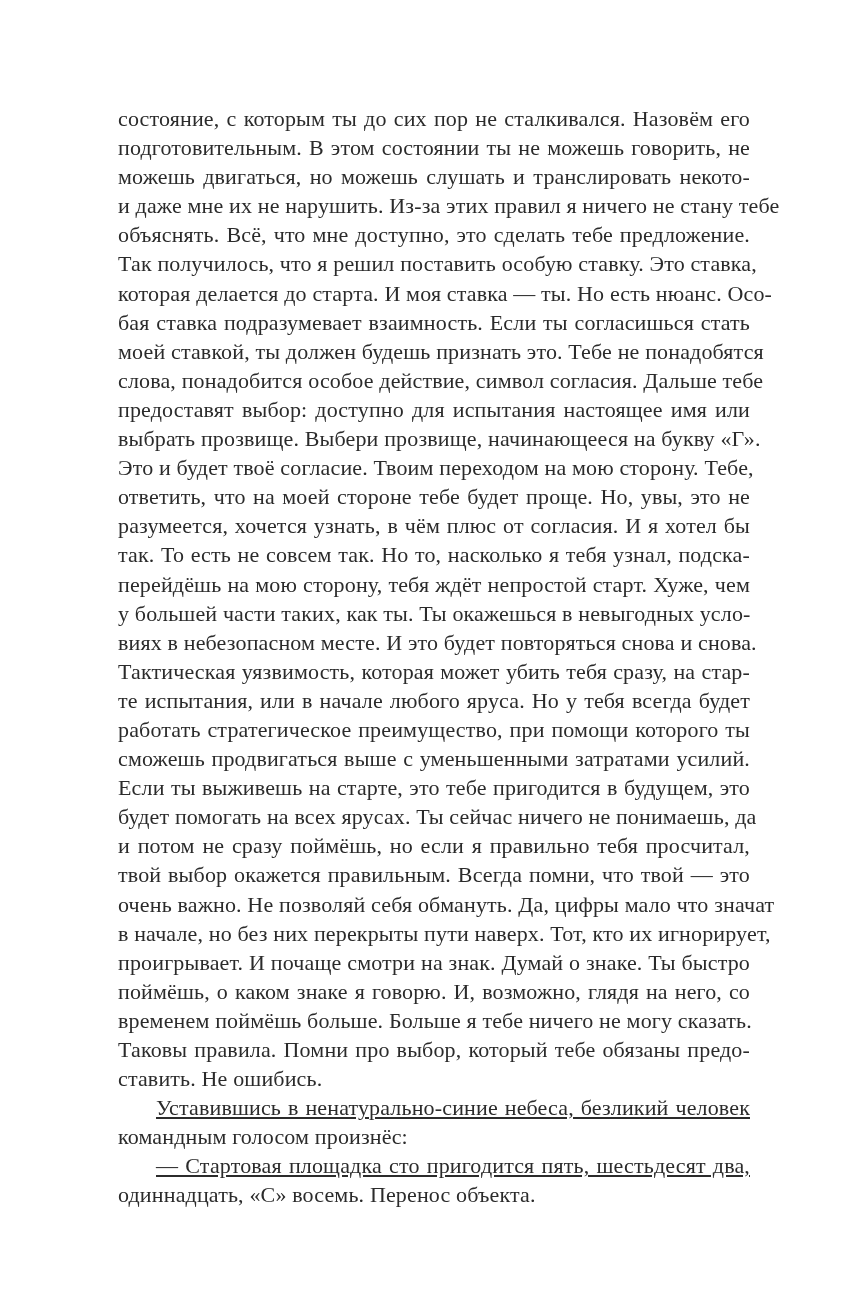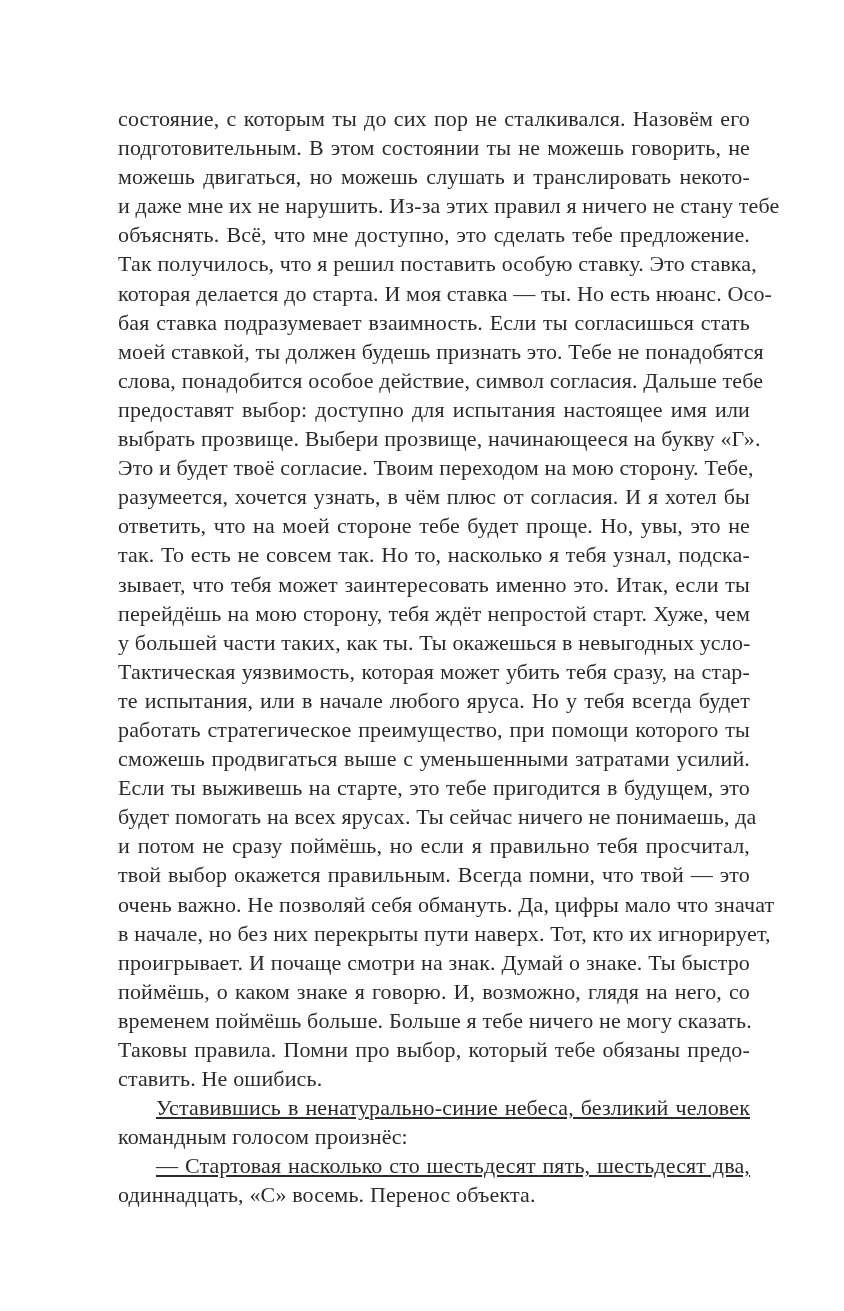--- a/index.html
+++ b/index.html
@@ -27,38 +27,38 @@
   <span class="line">и даже мне их не нарушить. Из-за этих правил я ничего не стану тебе</span>
   <span class="line">объяснять. Всё, что мне доступно, это сделать тебе предложение.</span>
   <span class="line">Так получилось, что я решил поставить особую ставку. Это ставка,</span>
   <span class="line">которая делается до старта. И моя ставка — ты. Но есть нюанс. Осо-</span>
   <span class="line">бая ставка подразумевает взаимность. Если ты согласишься стать</span>
   <span class="line">моей ставкой, ты должен будешь признать это. Тебе не понадобятся</span>
   <span class="line">слова, понадобится особое действие, символ согласия. Дальше тебе</span>
   <span class="line">предоставят выбор: доступно для испытания настоящее имя или</span>
   <span class="line">выбрать прозвище. Выбери прозвище, начинающееся на букву «Г».</span>
   <span class="line">Это и будет твоё согласие. Твоим переходом на мою сторону. Тебе,</span>
+  <span class="line">ответить, что на моей стороне тебе будет проще. Но, увы, это не</span>
   <span class="line">разумеется, хочется узнать, в чём плюс от согласия. И я хотел бы</span>
-  <span class="line">ответить, что на моей стороне тебе будет проще. Но, увы, это не</span>
   <span class="line">так. То есть не совсем так. Но то, насколько я тебя узнал, подска-</span>
-  <span class="line">зывает, что тебя может заинтересовать именно это. Итак, если ты</span>
   <span class="line">перейдёшь на мою сторону, тебя ждёт непростой старт. Хуже, чем</span>
   <span class="line">у большей части таких, как ты. Ты окажешься в невыгодных усло-</span>
+  <span class="line">виях в небезопасном месте. И это будет повторяться снова и снова.</span>
   <span class="line">Тактическая уязвимость, которая может убить тебя сразу, на стар-</span>
   <span class="line">те испытания, или в начале любого яруса. Но у тебя всегда будет</span>
   <span class="line">работать стратегическое преимущество, при помощи которого ты</span>
   <span class="line">сможешь продвигаться выше с уменьшенными затратами усилий.</span>
   <span class="line">Если ты выживешь на старте, это тебе пригодится в будущем, это</span>
   <span class="line">будет помогать на всех ярусах. Ты сейчас ничего не понимаешь, да</span>
   <span class="line">и потом не сразу поймёшь, но если я правильно тебя просчитал,</span>
   <span class="line">твой выбор окажется правильным. Всегда помни, что твой — это</span>
   <span class="line">очень важно. Не позволяй себя обмануть. Да, цифры мало что значат</span>
   <span class="line">в начале, но без них перекрыты пути наверх. Тот, кто их игнорирует,</span>
   <span class="line">проигрывает. И почаще смотри на знак. Думай о знаке. Ты быстро</span>
   <span class="line">поймёшь, о каком знаке я говорю. И, возможно, глядя на него, со</span>
   <span class="line">временем поймёшь больше. Больше я тебе ничего не могу сказать.</span>
   <span class="line">Таковы правила. Помни про выбор, который тебе обязаны предо-</span>
   <span class="line last">ставить. Не ошибись.</span>
   <span class="line indent">Уставившись в ненатурально-синие небеса, безликий человек</span>
   <span class="line last">командным голосом произнёс:</span>
-  <span class="line indent">— Стартовая насколько сто шестьдесят пять, шестьдесят два,</span>
+  <span class="line indent">— Стартовая площадка сто пригодится пять, шестьдесят два,</span>
   <span class="line last">одиннадцать, «С» восемь. Перенос объекта.</span>
 </div>
 
 </body></html>

